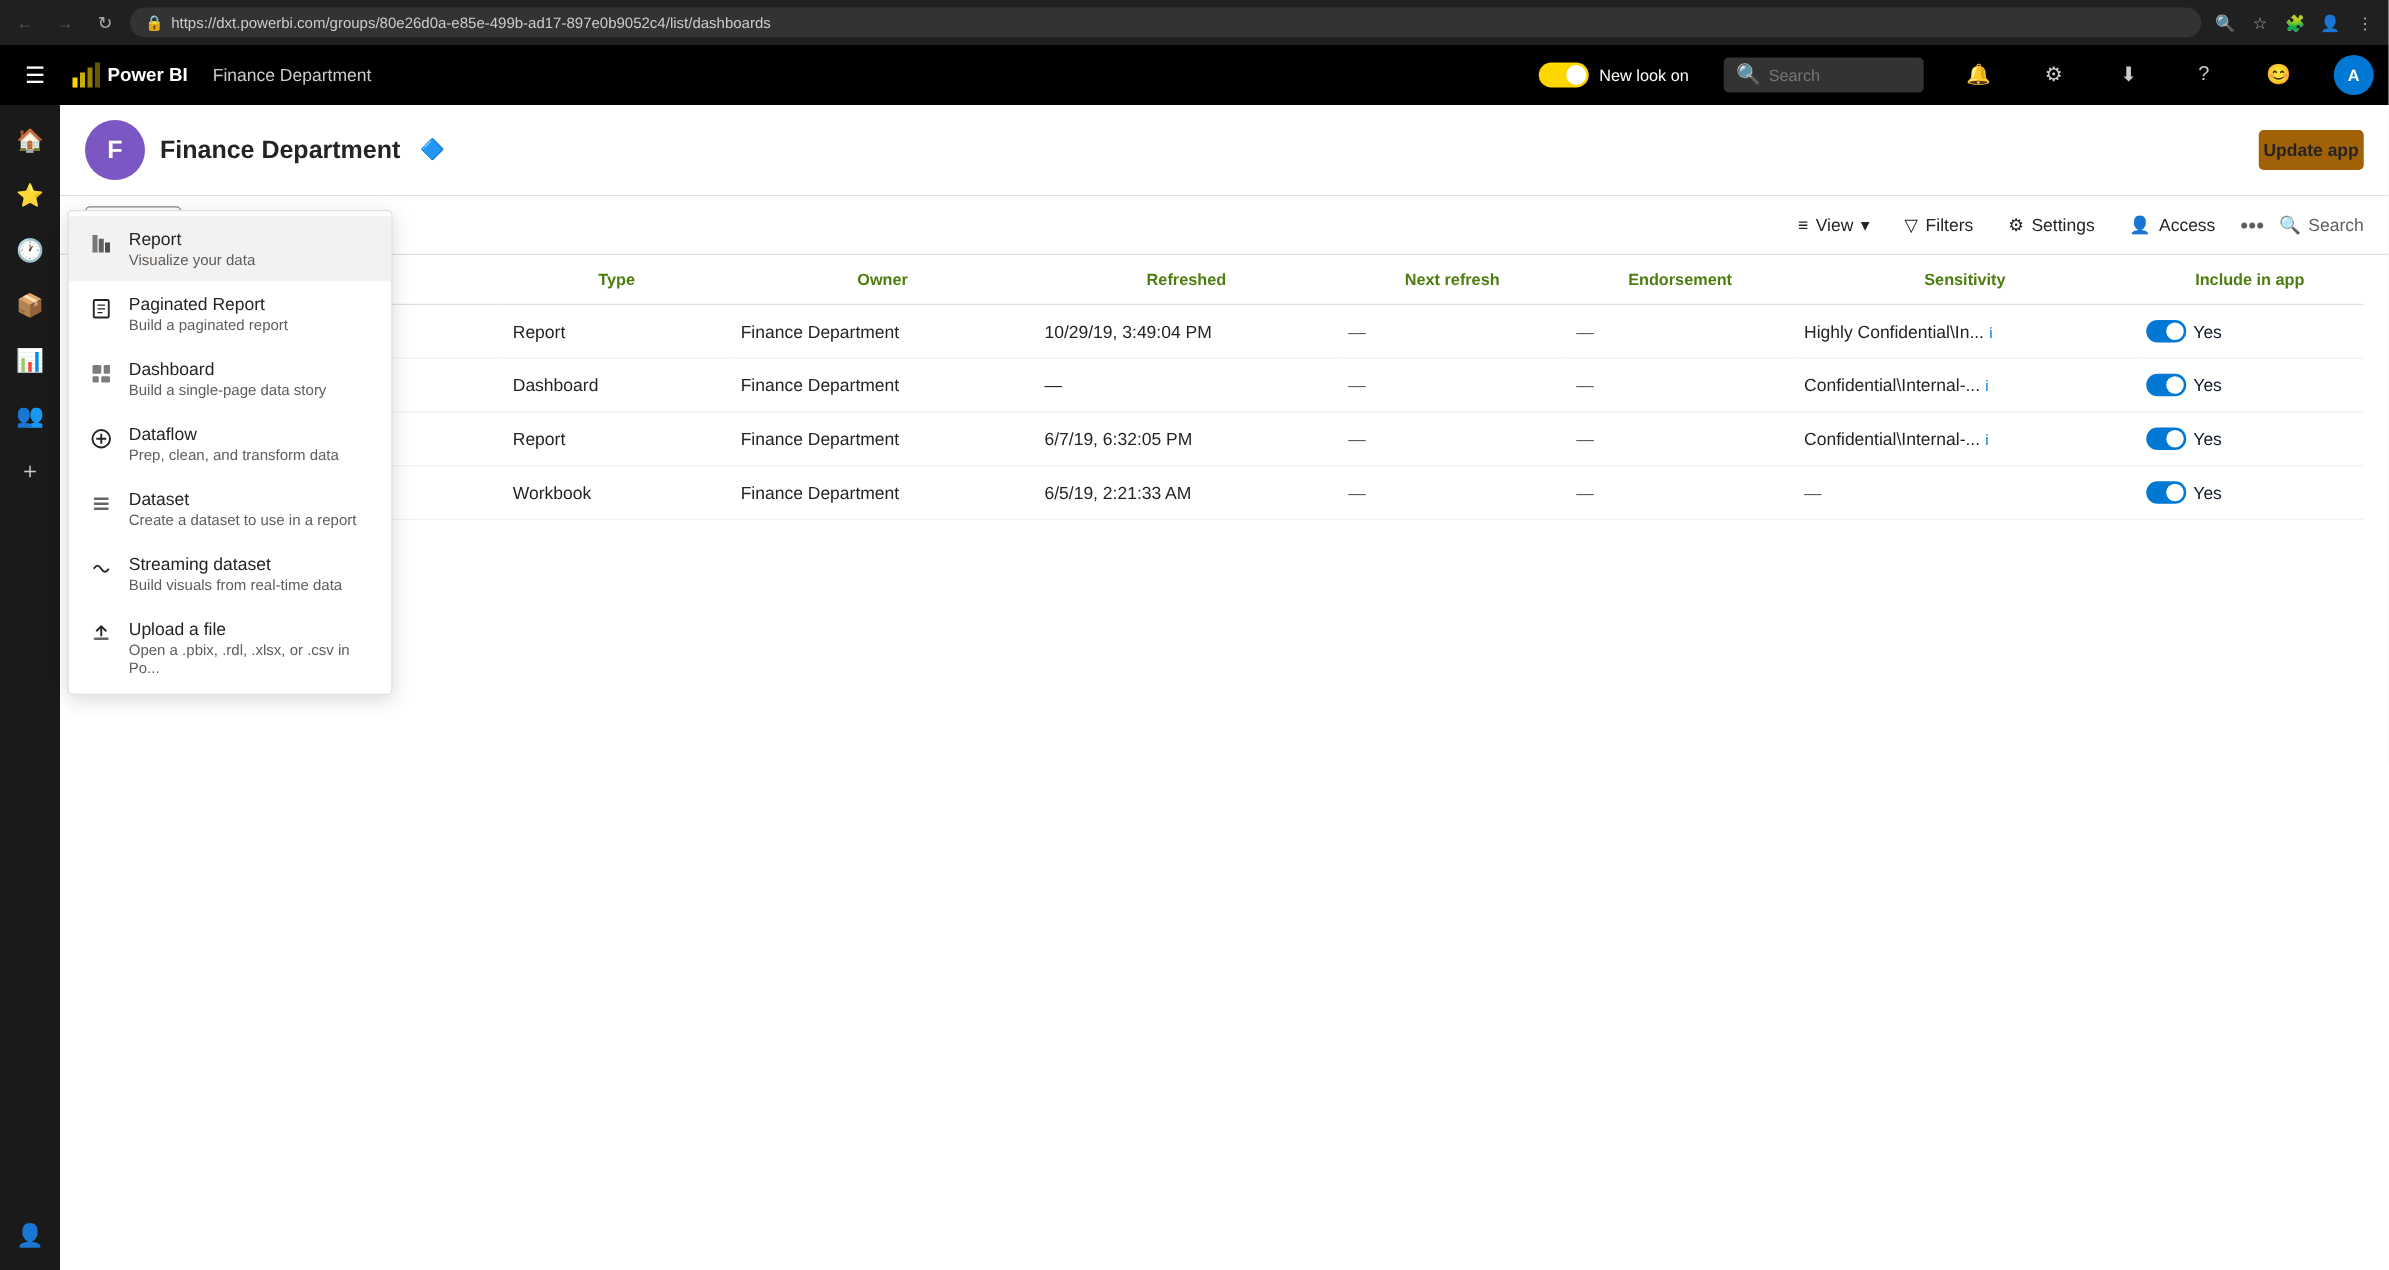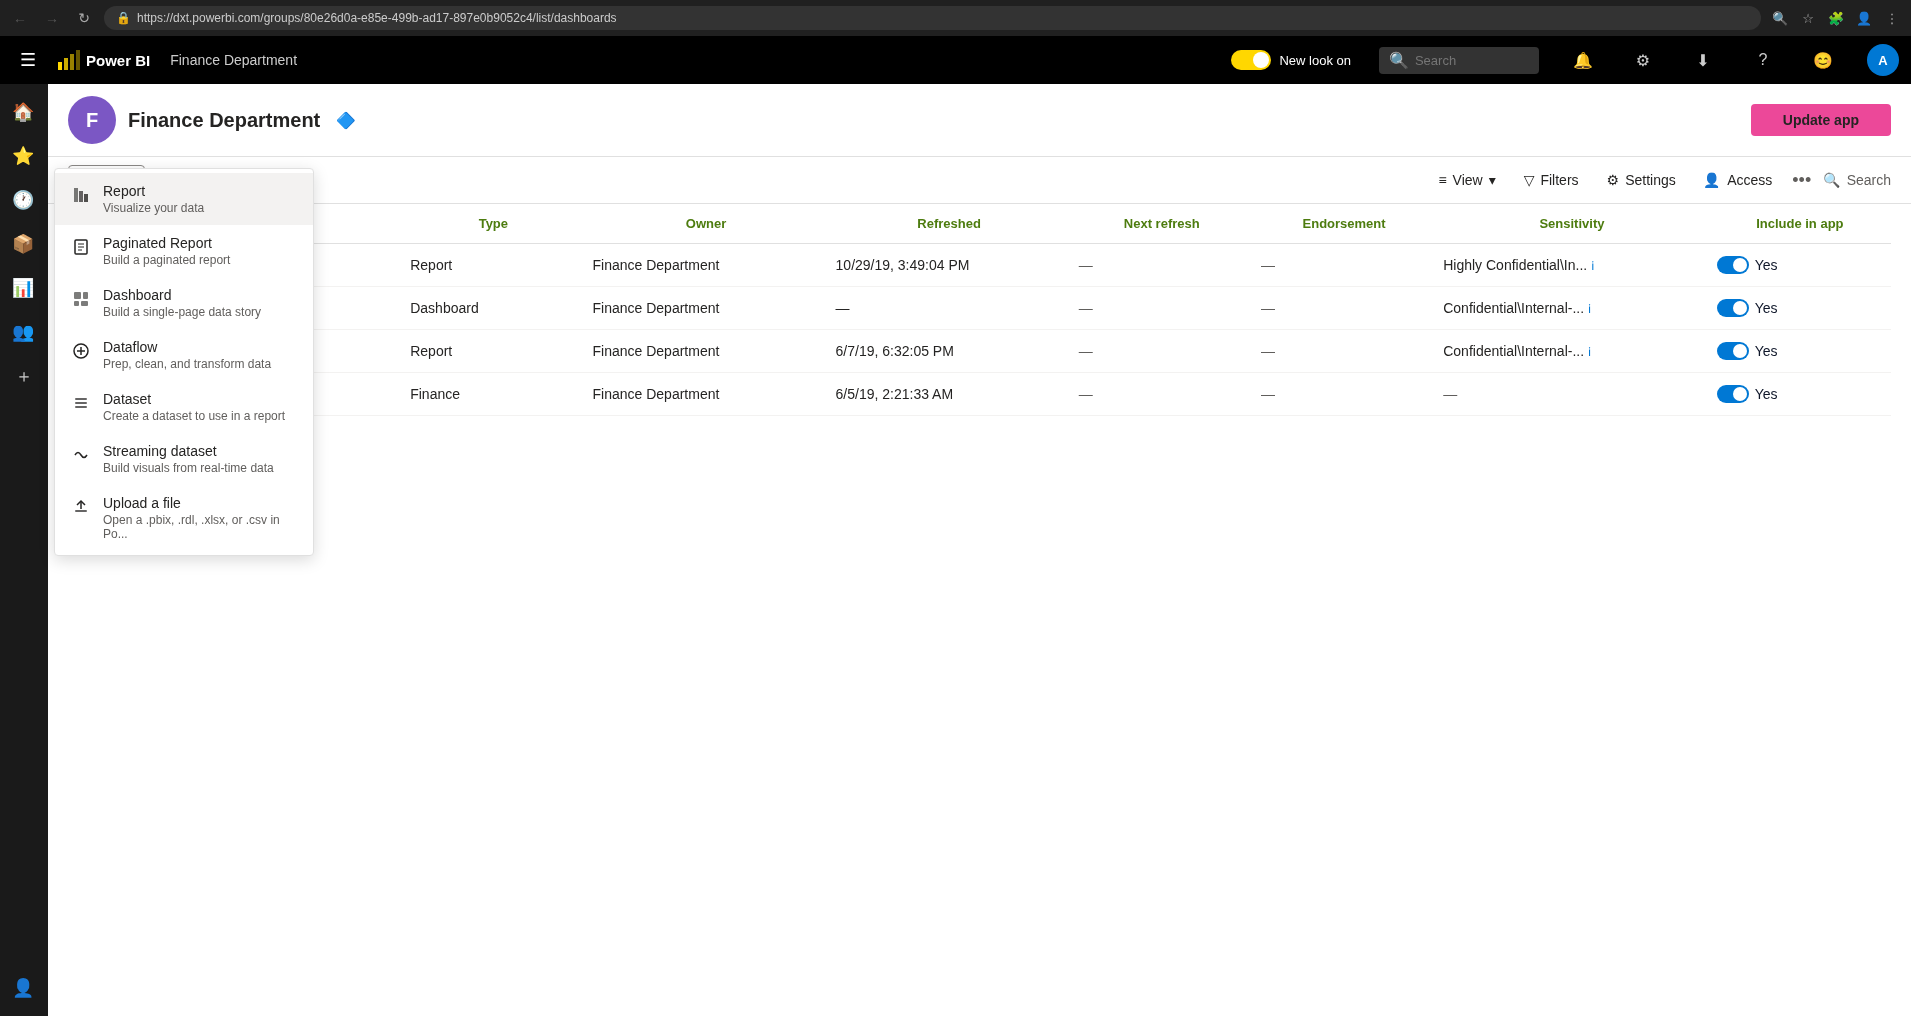--- a/index.html
+++ b/index.html
@@ -171,23 +171,23 @@
       display: flex; align-items: center; justify-content: center;
       color: white; font-size: 20px; font-weight: bold;
     }
     .workspace-title {
       font-size: 20px; font-weight: 600; color: #252423;
     }
     .certified-icon {
       color: #0078d4; font-size: 16px; margin-left: 4px;
     }
     .update-app-btn {
-      background: #ec4899;
+      background: #a16207;
       border: none;
-      padding: 8px 32px;
+      padding: 8px 4px;
       border-radius: 4px;
       font-size: 14px;
       font-weight: 600;
       cursor: pointer;
       color: #252423;
     }
 
     
     .toolbar {
       background: white;
@@ -488,21 +488,21 @@
               </td>
     <td class="include-col">
                 <div class="toggle-yes">
                   <div class="mini-toggle"></div> 
                   <span class="yes-text">Yes</span>
                 </div>
               </td>
   </tr>
             <tr>
     <td class="name-col"></td>
-    <td class="type-col">Finance</td>
+    <td class="type-col">Workbook</td>
     <td class="owner-col">Finance Department</td>
     <td class="refreshed-col">6/5/19, 2:21:33 AM</td>
     <td class="next-refresh-col dash-cell">—</td>
     <td class="endorse-col dash-cell">—</td>
     <td class="sensitivity-col"><span class="dash-cell">—</span></td>
     <td class="include-col">
                 <div class="toggle-yes">
                   <div class="mini-toggle"></div> 
                   <span class="yes-text">Yes</span>
                 </div>

